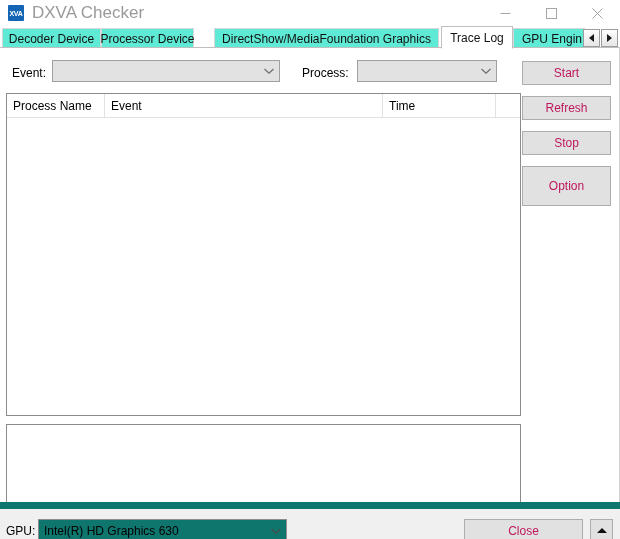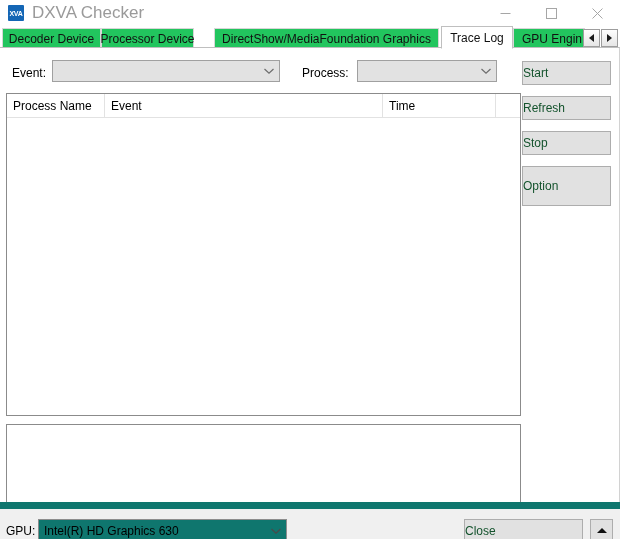--- a/index.html
+++ b/index.html
@@ -76,21 +76,21 @@
     position: absolute;
     left: 0; top: 26px;
     width: 620px; height: 22px;
     background: #ffffff;
   }
   .tab {
     position: absolute;
     top: 2px;
     height: 20px;
     box-sizing: border-box;
-    background: #22c55e;
+    background: #5eead4;
     border: 1px solid #d7d7d7;
     border-bottom: none;
     display: flex;
     align-items: center;
     justify-content: center;
     font-size: 12px;
     color: #111111;
     white-space: nowrap;
     padding: 0 8px;
   }
@@ -212,22 +212,23 @@
   }
 
   
   .btn {
     position: absolute;
     box-sizing: border-box;
     background: #e1e1e1;
     border: 1px solid #adadad;
     display: flex;
     align-items: center;
-    font-size: 12px;
-    color: #14532d;
+    justify-content: center;
+    font-size: 12px;
+    color: #be185d;
     white-space: nowrap;
   }
 
   
   .statusbar {
     position: absolute;
     left: 0; top: 502px;
     width: 620px; height: 37px;
     background: #f0f0f0;
     border-top: 7px solid #0f766e;

